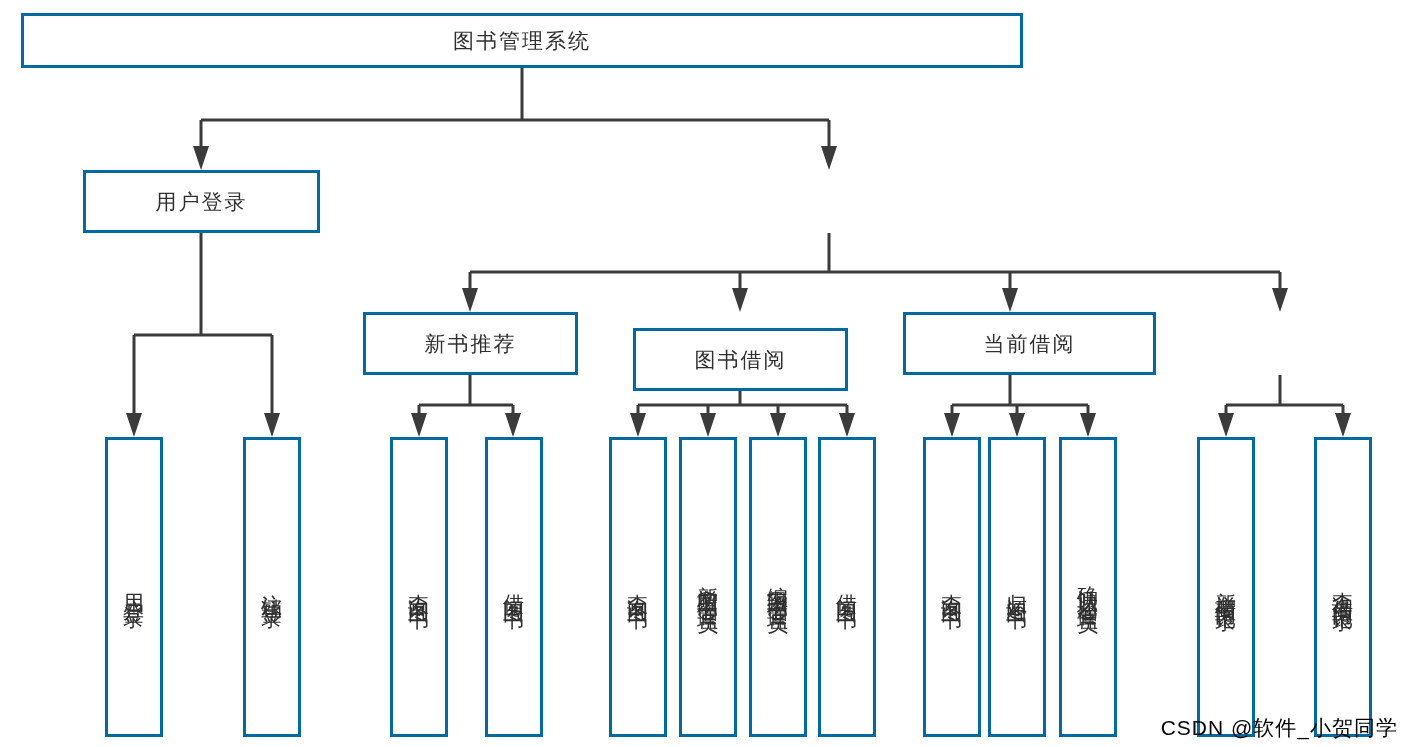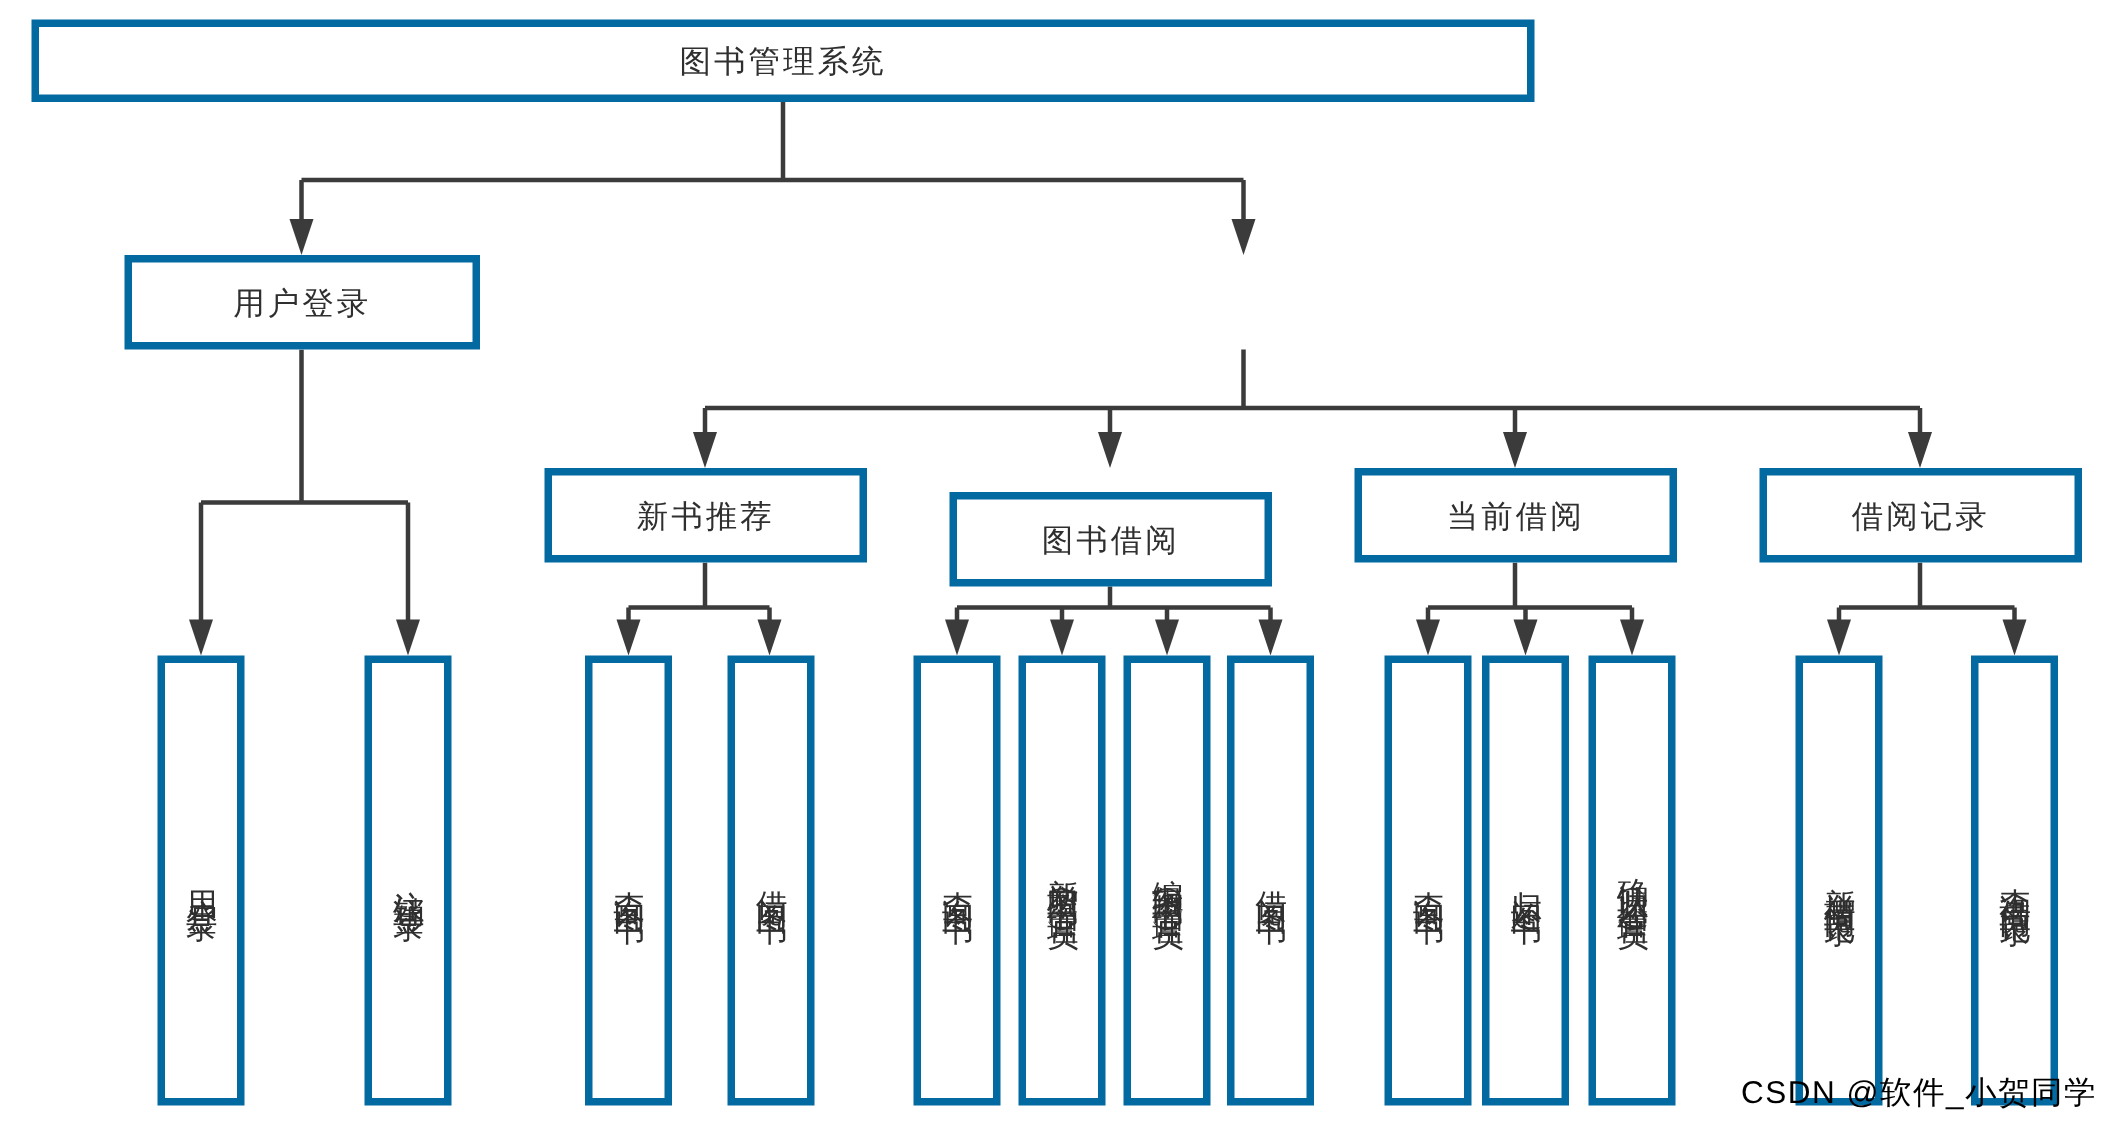--- a/index.html
+++ b/index.html
@@ -1,38 +1,38 @@
 <!DOCTYPE html>
 <html><head>
 <meta charset="utf-8">
 <style>
   html,body{margin:0;padding:0;background:#ffffff;}
   body{font-family:"Liberation Sans","DejaVu Sans",sans-serif;}
   #stage{position:relative;width:1405px;height:747px;background:#ffffff;overflow:hidden;}
   #wires{position:absolute;left:0;top:0;z-index:0;}
   .box{
     position:absolute;z-index:1;box-sizing:border-box;
-    background:#ffffff;border:5px solid #0369a1;
+    background:#ffffff;border:3px solid #0369a1;
     display:flex;align-items:center;justify-content:center;
     color:#2f2f2f;
   }
   .hbox span{font-size:21px;letter-spacing:2px;white-space:nowrap;}
   .leaf span{
     writing-mode:vertical-rl;
     font-size:21px;letter-spacing:5px;line-height:1;
     white-space:nowrap;
   }
   .leaf.long span{letter-spacing:4px;}
   
   .n-root     {left:21px;  top:13px;  width:1002px;height:55px;}
   .n-userlogin{left:83px;  top:170px; width:237px; height:63px;}
   .n-bookmgmt {left:712px; top:170px; width:235px; height:63px;}
   .n-newbook  {left:363px; top:312px; width:215px; height:63px;}
   .n-borrow   {left:633px; top:328px; width:215px; height:63px;}
-  .n-current  {left:903px; top:312px; width:215px; height:63px;}
+  .n-current  {left:903px; top:312px; width:253px; height:63px;}
   .n-records  {left:1173px;top:312px; width:215px; height:63px;}
   .leaf{top:437px;width:58px;height:300px;}
   .lf-1 {left:105px;}  .lf-2 {left:243px;}
   .lf-3 {left:390px;}  .lf-4 {left:485px;}
   .lf-5 {left:609px;}  .lf-6 {left:679px;}
   .lf-7 {left:749px;}  .lf-8 {left:818px;}
   .lf-9 {left:923px;}  .lf-10{left:988px;}
   .lf-11{left:1059px;}
   .lf-12{left:1197px;} .lf-13{left:1314px;}
   #watermark{
@@ -95,23 +95,20 @@
 
   <div class="box hbox n-newbook">
     <span>新书推荐</span>
   </div>
   <div class="box hbox n-borrow">
     <span>图书借阅</span>
   </div>
   <div class="box hbox n-current">
     <span>当前借阅</span>
   </div>
-  <div class="box hbox n-records">
-    <span>借阅记录</span>
-  </div>
 
   <div class="box leaf lf-1">
     <span>用户登录</span>
   </div>
   <div class="box leaf lf-2">
     <span>注销登录</span>
   </div>
 
   <div class="box leaf lf-3">
     <span>查询图书</span>

